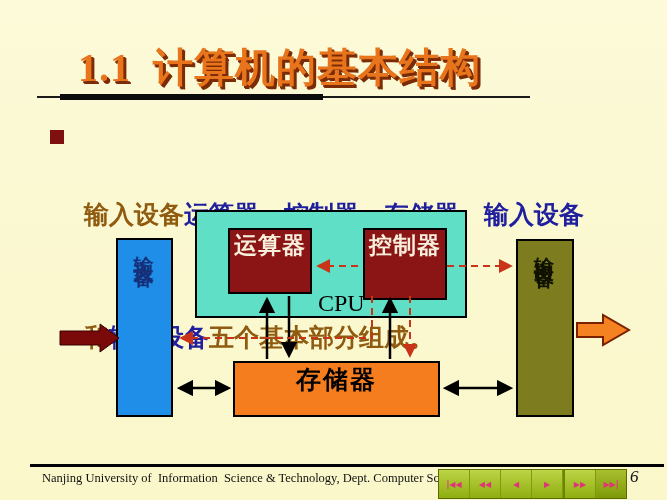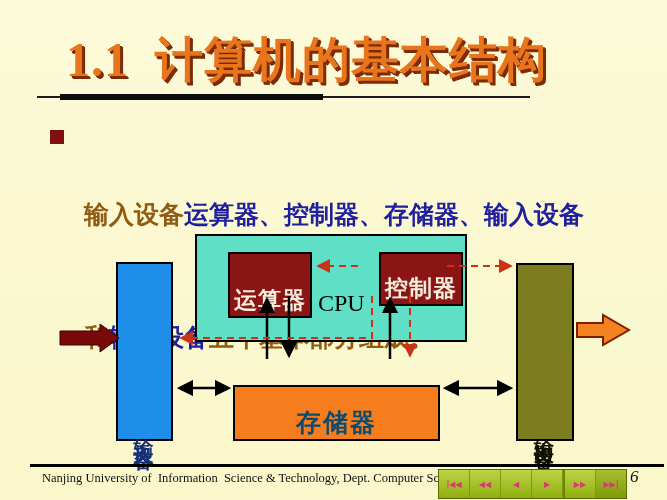--- a/index.html
+++ b/index.html
@@ -6,24 +6,24 @@
   .slide {
     position: relative;
     width: 667px; height: 500px;
     background: linear-gradient(#FCFAD8, #FAF7CA);
     overflow: hidden;
     font-family: "Liberation Serif", serif;
   }
   
   .title {
     position: absolute; left: 66px; top: 28px;
-    font-size: 48px; font-weight: bold;
+    font-size: 40px; font-weight: bold;
     color: #E8741C;
     text-shadow: 2px 2px 0 #7B2B05, 3px 3px 0 #7B2B05;
-    white-space: pre; margin: 0;
+    white-space: pre; margin: 12px;
     letter-spacing: 1px;
   }
   .rule-thin {
     position: absolute; left: 37px; top: 96px;
     width: 493px; height: 2px; background: #1a1a1a;
   }
   .rule-thick {
     position: absolute; left: 60px; top: 94px;
     width: 263px; height: 6px; background: #0d0d0d;
   }
@@ -36,32 +36,31 @@
     position: absolute; left: 84px; top: 112px;
     font-size: 25px; font-weight: bold; line-height: 41px;
     white-space: pre;
   }
   .t-brown { color: #8F5B10; }
   .t-blue  { color: #20209E; }
   
   .dbox {
     position: absolute; box-sizing: border-box;
     border: 2px solid #000;
-    display: flex; align-items: flex-end; justify-content: center;
+    display: flex; align-items: flex-start; justify-content: center;
     font-weight: bold;
-    margin-top: 24px;
   }
   .box-input  { left:116px; top:238px; width:57px;  height:179px; background:#1E8EE8; }
   .box-cpu    { left:195px; top:210px; width:272px; height:108px; background:#5EDFC6; }
   .box-alu    { left:228px; top:228px; width:84px;  height:66px;  background:#8B1414; }
-  .box-ctl    { left:379px; top:228px; width:84px;  height:54px;  background:#8B1414; }
+  .box-ctl    { left:363px; top:228px; width:84px;  height:72px;  background:#8B1414; }
   .box-mem    { left:233px; top:361px; width:207px; height:56px;  background:#F57D1E; }
   .box-output { left:516px; top:239px; width:58px;  height:178px; background:#7D7D1F; }
   .unit-label { color:#F7EEDC; font-size:23px; letter-spacing:1px; }
-  .mem-label  { color:#0c4a6e; font-size:25px; letter-spacing:2px; }
+  .mem-label  { color:#000000; font-size:25px; letter-spacing:2px; }
   .vtext {
     writing-mode: vertical-rl; text-orientation: upright;
     font-size: 20px; letter-spacing: 4px; font-weight: bold;
   }
   .vtext-input  { color:#16307A; }
   .vtext-output { color:#111100; }
   .cpu-label {
     position: absolute; left: 318px; top: 290px;
     font-size: 24px; color: #000; font-weight: normal;
     font-family: "Liberation Serif", serif;

